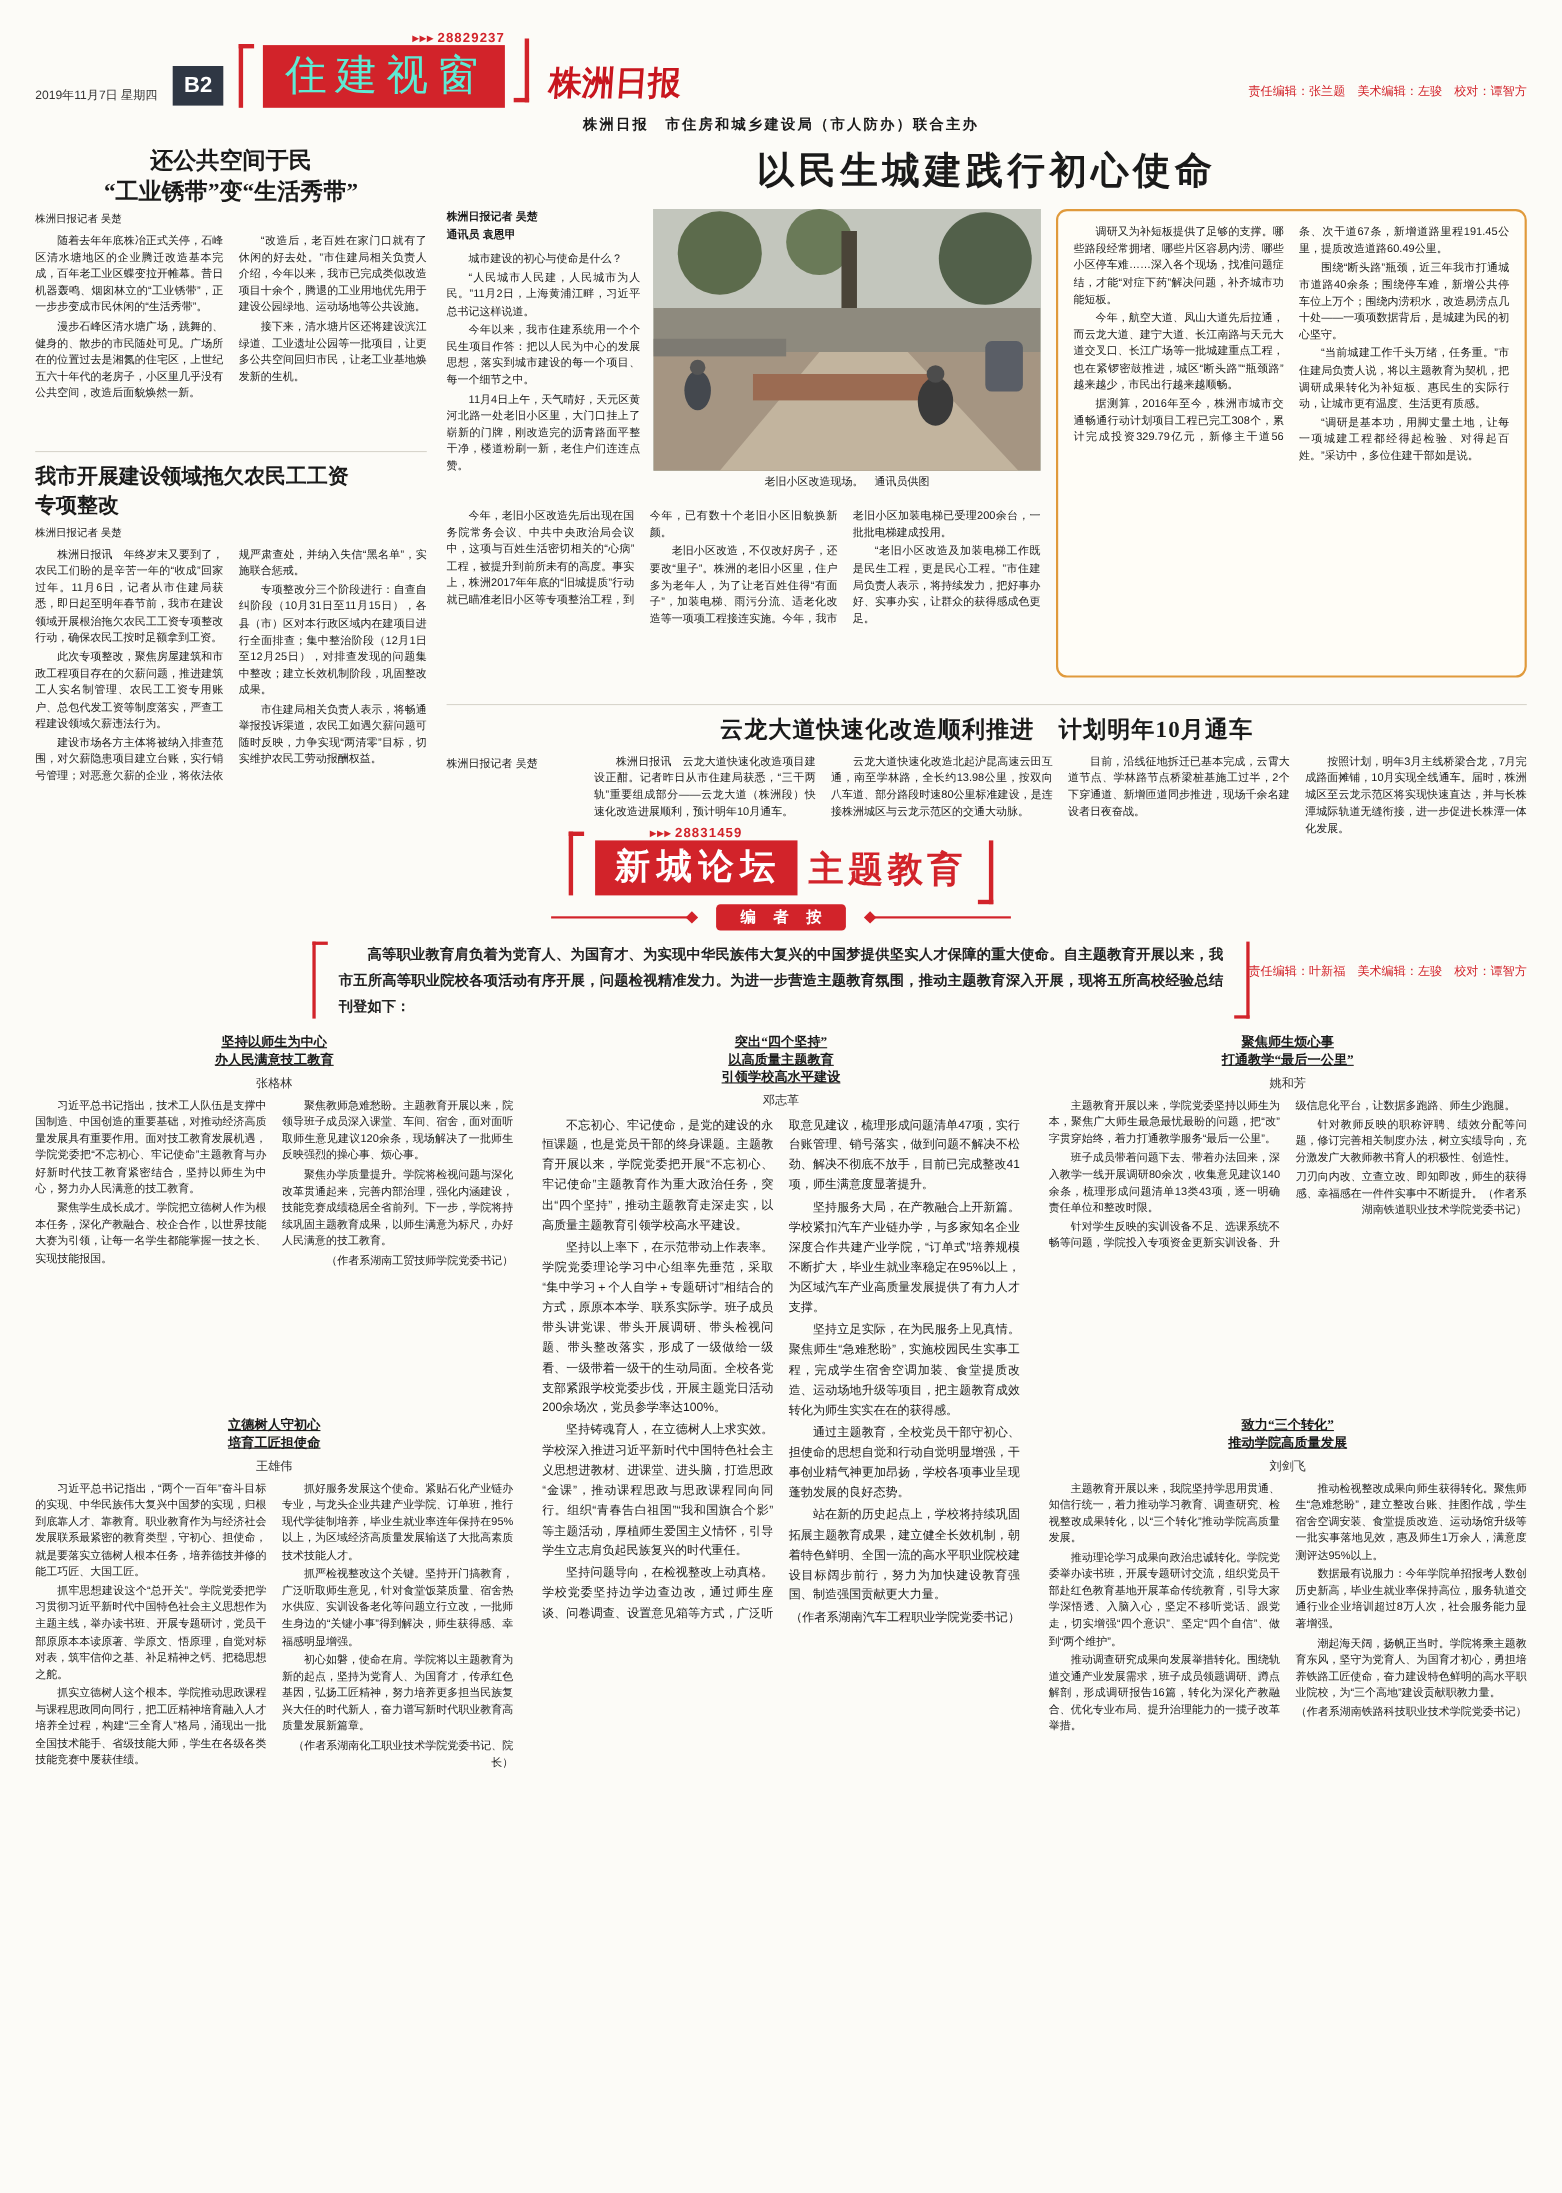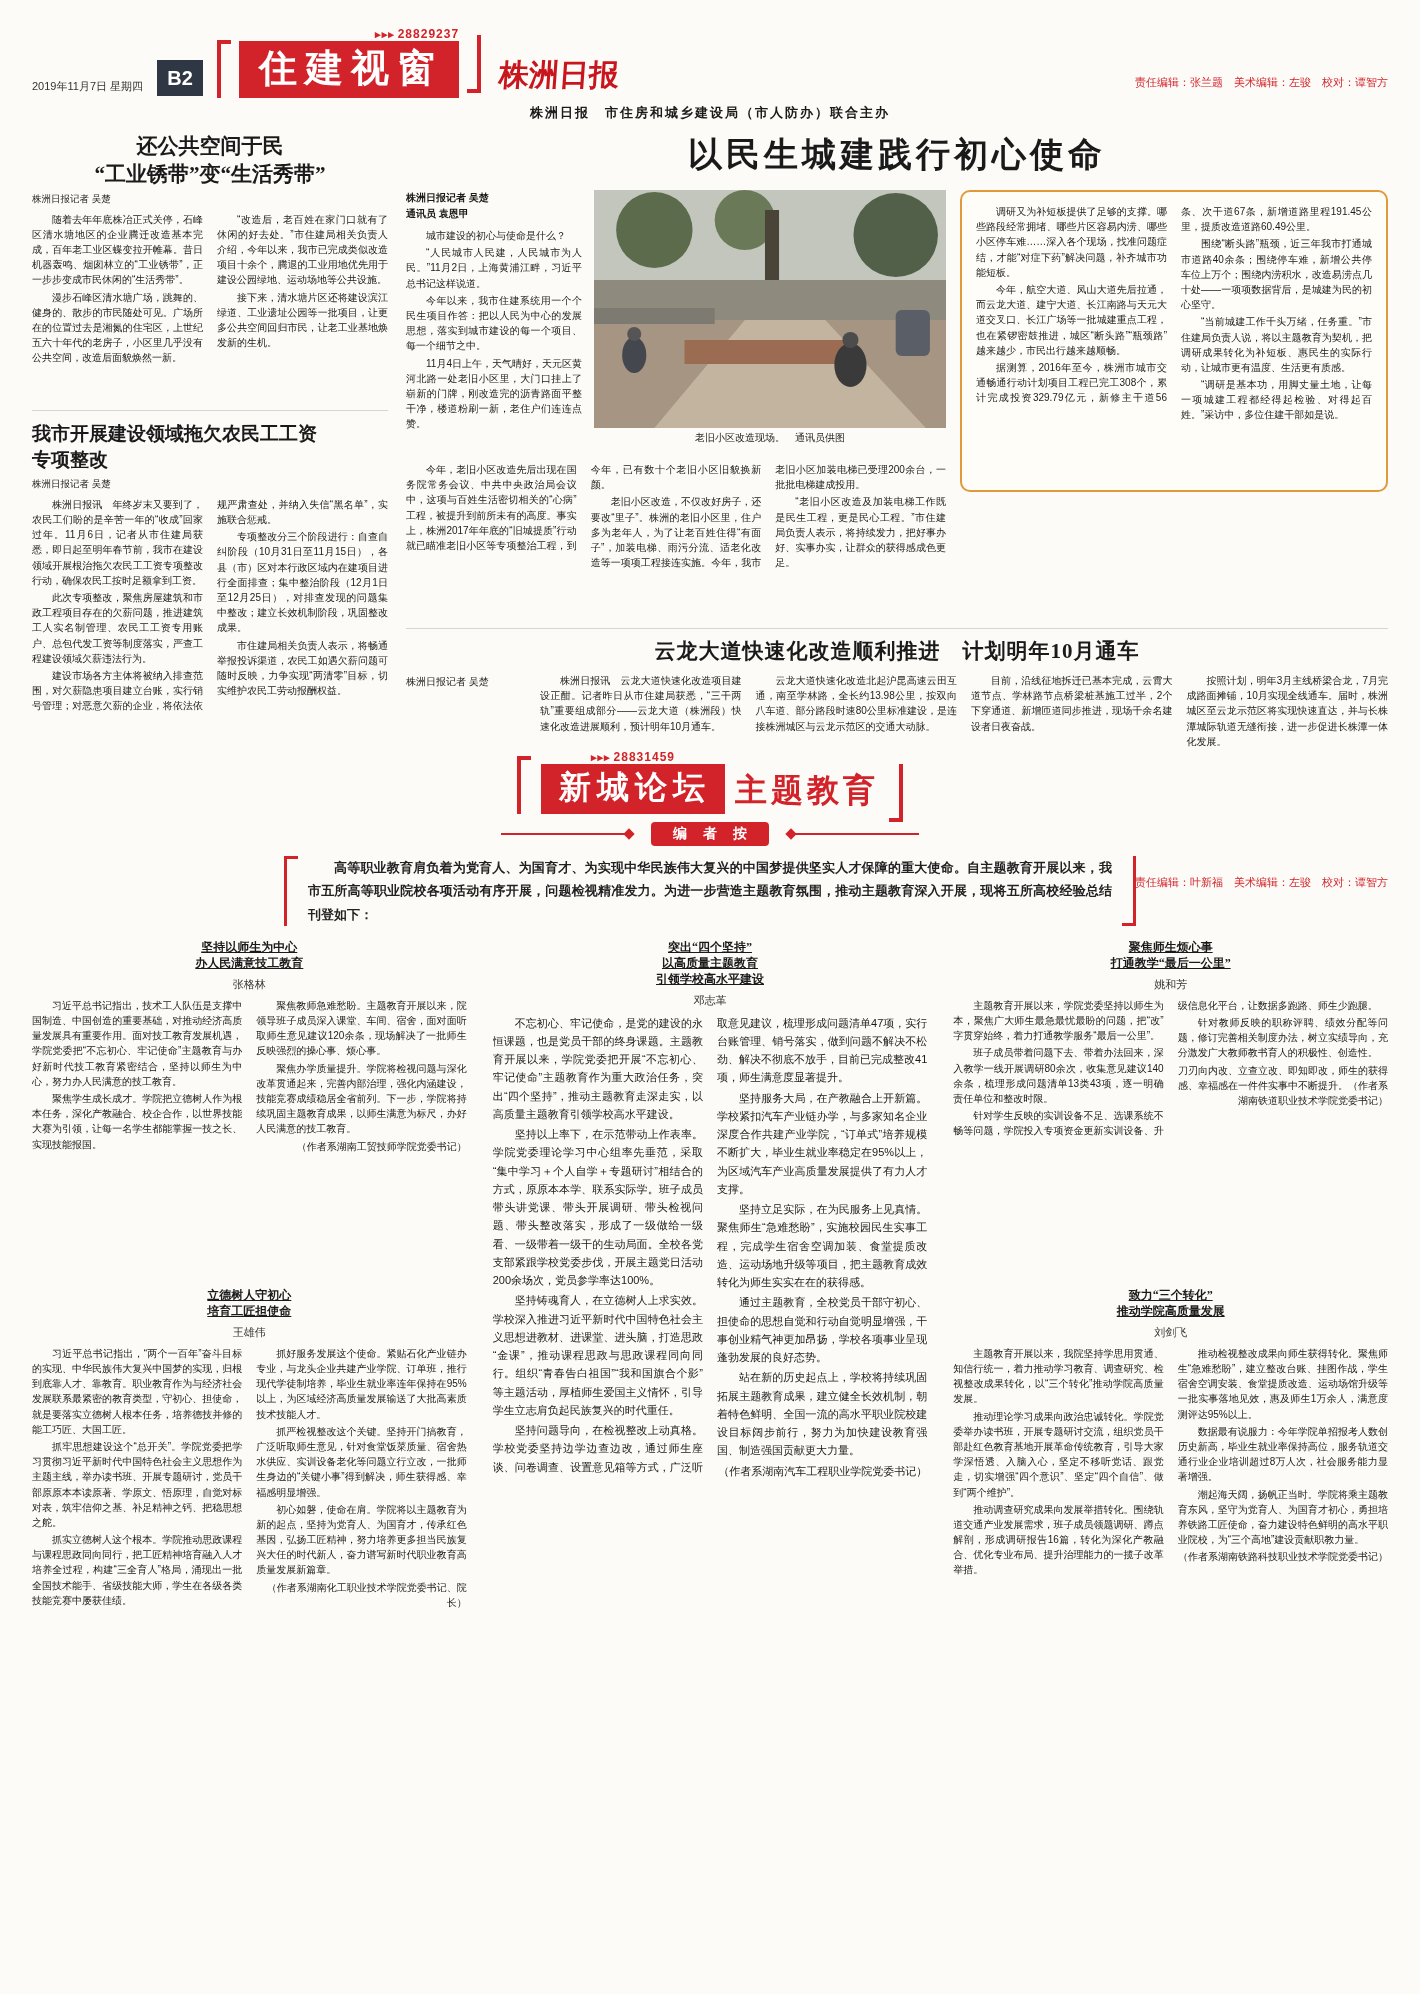--- a/index.html
+++ b/index.html
@@ -11,21 +11,21 @@
   .mast-row { display:flex; align-items:flex-end; gap:14px; height:70px; }
   .date { font-size:11px; color:#333; margin-bottom:4px; white-space:nowrap; }
   .pageno { background:#2f3744; color:#fff; font-weight:bold; font-size:20px; width:46px; height:36px; display:flex; align-items:center; justify-content:center; margin-bottom:2px; }
   .banner-wrap { display:flex; align-items:flex-end; gap:8px; }
   .brk { width:14px; height:58px; }
   .brk-l { border-left:4px solid #d2232a; border-top:4px solid #d2232a; }
   .brk-r { border-right:4px solid #d2232a; border-bottom:4px solid #d2232a; align-self:flex-start; margin-top:8px; }
   .banner-mid { display:flex; flex-direction:column; align-items:flex-end; }
   .phone { color:#d2232a; font-size:12px; font-weight:bold; letter-spacing:1px; }
   .phone::before { content:"▸▸▸"; margin-right:3px; font-size:11px; }
-  .banner-box { background:#d2232a; color:#ffffff; font-size:38px; font-weight:bold; letter-spacing:8px; padding:2px 16px 4px 20px; font-family:"Liberation Serif", serif; }
+  .banner-box { background:#d2232a; color:#5eead4; font-size:38px; font-weight:normal; letter-spacing:8px; padding:2px 16px 4px 20px; font-family:"Liberation Serif", serif; }
   .brand { color:#c8161e; font-size:30px; font-weight:900; font-family:"Liberation Serif", serif; transform:skewX(-4deg); margin:0 6px 2px 10px; white-space:nowrap; }
   .credits { color:#d2232a; font-size:11px; margin-left:auto; margin-bottom:8px; white-space:nowrap; }
   .organizer { text-align:center; font-size:13px; font-weight:bold; padding:6px 0 4px; letter-spacing:2px; }
 
   
   .top-grid { display:grid; grid-template-columns:356px 1fr; gap:18px; height:612px; margin-top:6px; }
   .smallbody { font-size:10px; line-height:1.52; text-align:justify; overflow:hidden; }
   .smallbody p { text-indent:2em; margin-bottom:2px; }
   .cols2 { column-count:2; column-gap:14px; column-fill:balance; }
   .cols3 { column-count:3; column-gap:14px; column-fill:balance; }
@@ -44,21 +44,21 @@
   .main-title { text-align:center; font-size:34px; font-weight:bold; letter-spacing:4px; font-family:"Liberation Serif", serif; margin-bottom:12px; }
   .main-body { display:flex; gap:14px; }
   .main-left { width:540px; flex:none; }
   .main-row { display:flex; gap:12px; }
   .mcol1 { width:176px; flex:none; height:264px; overflow:hidden; }
   .mbyline { font-size:10px; font-weight:bold; margin-bottom:6px; line-height:1.6; }
   .photo-wrap { flex:1; }
   .photo { width:100%; height:238px; display:block; background:#b9bdb4; }
   .caption { font-size:10px; color:#222; text-align:center; margin-top:3px; }
   .main-below { margin-top:8px; height:142px; }
-  .orange-box { flex:1; border:2px solid #e09a3c; border-radius:10px; background:#fffdf7; padding:12px 14px; height:302px; }
+  .orange-box { flex:1; border:2px solid #e09a3c; border-radius:10px; background:#fffdf7; padding:12px 14px; height:426px; }
   .orange-box .smallbody { height:100%; }
 
   
   .yunlong { margin-top:24px; border-top:1px solid #d8d5cc; padding-top:8px; }
   .yl-title { text-align:center; font-size:21px; font-weight:bold; font-family:"Liberation Serif", serif; letter-spacing:1px; margin-bottom:8px; }
   .yl-row { display:flex; gap:14px; }
   .yl-byline { width:120px; flex:none; font-size:10px; padding-top:2px; }
   .yl-body { flex:1; height:92px; }
 
   

